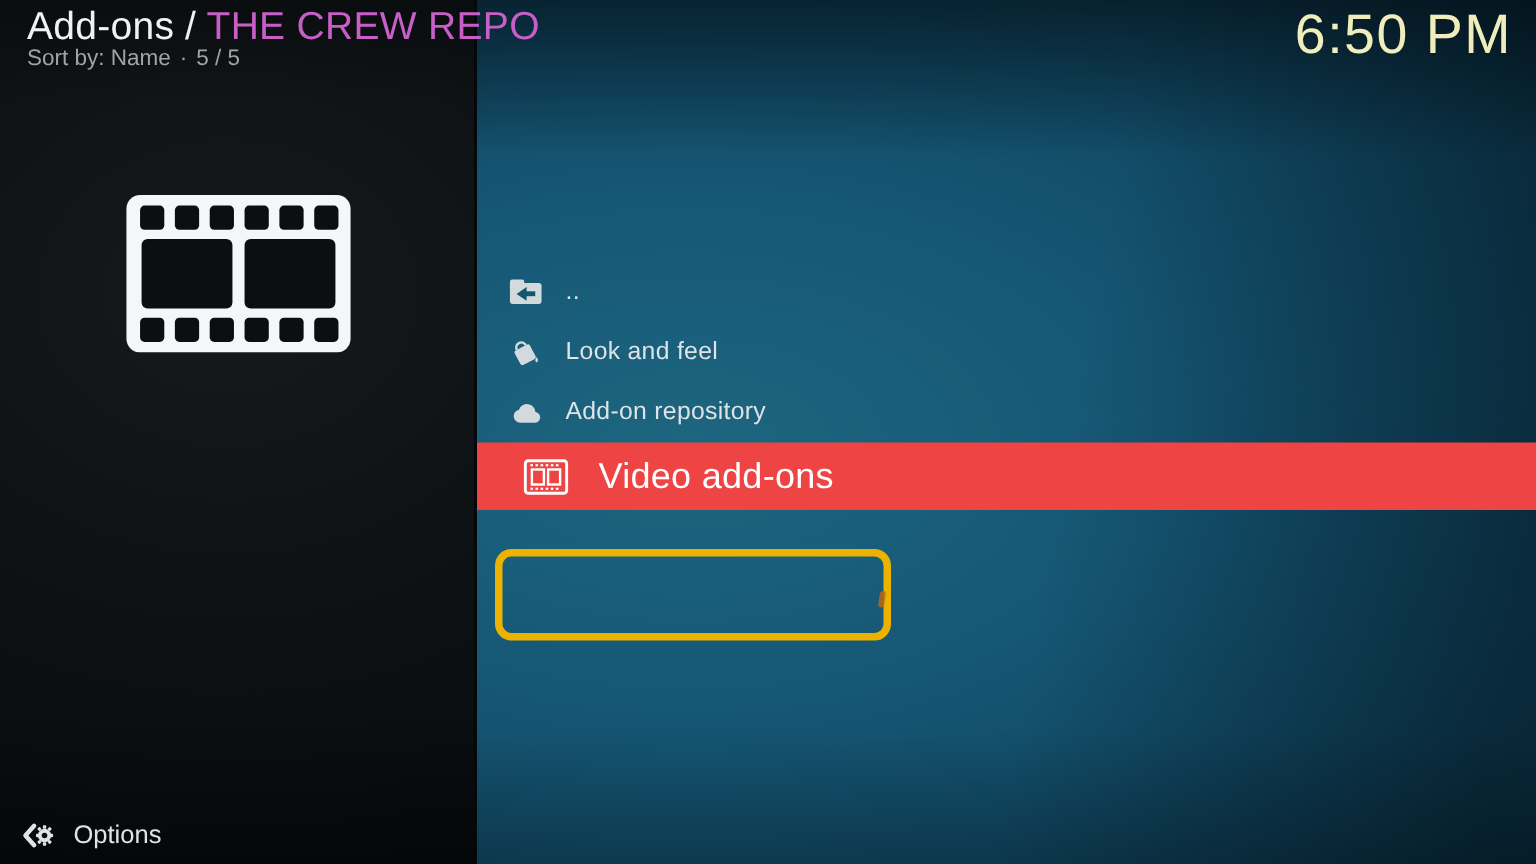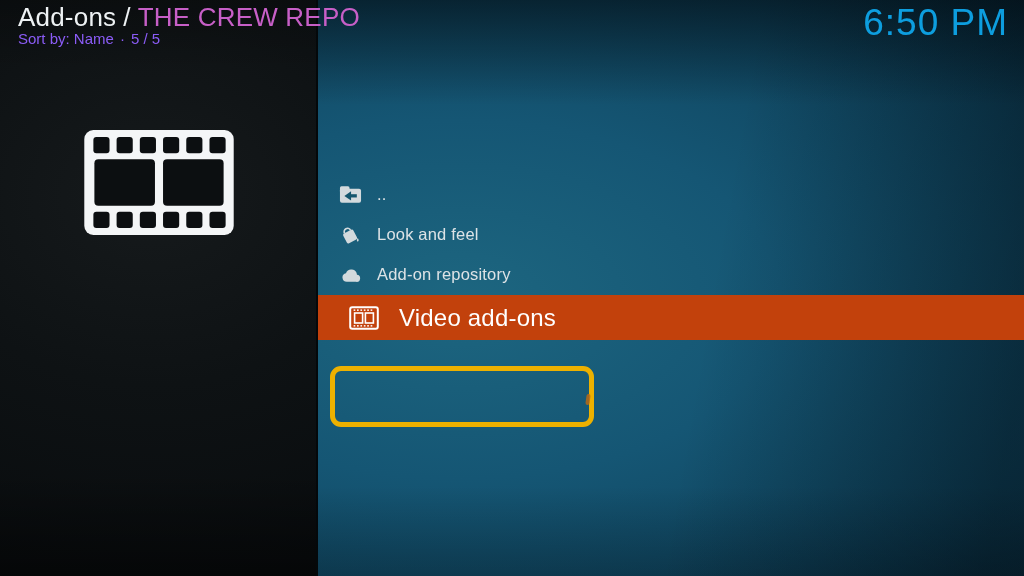--- a/index.html
+++ b/index.html
@@ -32,26 +32,26 @@
       linear-gradient(to top, rgba(1,6,10,.25) 0, rgba(1,6,10,0) 90px);
   }
   
   .breadcrumb{
     position:absolute;left:18px;top:2px;z-index:4;
     font-size:26px;color:#eef2f4;letter-spacing:.2px;white-space:nowrap;
   }
   .breadcrumb span{margin-right:7px;}
   .sortline{
     position:absolute;left:18px;top:30px;z-index:4;
-    font-size:15px;color:#8b5cf6;white-space:nowrap;
+    font-size:15px;color:#a3a3a3;white-space:nowrap;
   }
   .sortline span{margin-right:6px;}
   .clock{
     position:absolute;right:16px;top:2px;z-index:4;
-    font-size:37px;font-weight:400;color:#0ea5e9;letter-spacing:1px;opacity:.95;
+    font-size:37px;font-weight:400;color:#fef9c3;letter-spacing:1px;opacity:.95;
   }
   
   .list{position:absolute;left:318px;top:174px;width:706px;z-index:2;}
   .row{
     position:relative;height:40px;display:flex;align-items:center;
     padding-left:17px;box-sizing:border-box;cursor:pointer;
   }
   .row .icon{width:30px;display:flex;justify-content:center;align-items:center;flex:0 0 30px;}
   .row .icon svg{display:block;}
   .row .label{margin-left:12px;font-size:16.5px;color:#dde3e6;letter-spacing:.2px;}
@@ -144,21 +144,21 @@
       <span class="label">Look and feel</span>
     </div>
       <div class="row">
       <span class="icon">
           <svg width="22" height="15" viewBox="0 0 24 16">
             <path fill="#d3dadd" d="M19.6 8.2A6.2 6.2 0 0 0 7.6 6.5a4.8 4.8 0 0 0 .9 9.5h10.1a3.9 3.9 0 0 0 1-7.8z"></path>
           </svg>
         </span>
       <span class="label">Add-on repository</span>
     </div>
-      <div class="row selected" style="background: #c2410c; text-align: right;">
+      <div class="row selected" style="background: #ef4444; text-align: right;">
       <span class="icon">
           <svg width="30" height="24" viewBox="0 0 30 24">
             <g stroke="#ffffff" fill="none">
               <rect x="1.2" y="1.2" width="27.6" height="21.6" rx="2" stroke-width="2"></rect>
               <rect x="5.6" y="7" width="8" height="10" stroke-width="1.6"></rect>
               <rect x="16.4" y="7" width="8" height="10" stroke-width="1.6"></rect>
             </g>
             <g fill="#ffffff">
               <rect x="4.6" y="3.4" width="1.7" height="1.5"></rect>
               <rect x="8" y="3.4" width="1.7" height="1.5"></rect>
@@ -175,14 +175,34 @@
             </g>
           </svg>
         </span>
       <span class="label">Video add-ons</span>
     </div>
     </div>
 
   <div class="annotation-box" style="border-color: rgb(237, 177, 0);"></div>
   <div class="annotation-artifact"></div>
 
+  <div class="options">
+    <svg width="24" height="20" viewBox="0 0 26 20" xmlns="http://www.w3.org/2000/svg">
+      <path d="M9.5 3 L3.2 10 L9.5 17" fill="none" stroke="#dfe4e6" stroke-width="3.2" stroke-linecap="round" stroke-linejoin="round"></path>
+      <g fill="#dfe4e6">
+        <circle cx="17" cy="10" r="4.8"></circle>
+        <g>
+          <rect x="15.8" y="2.6" width="2.4" height="2.6" rx=".6"></rect>
+          <rect x="15.8" y="14.8" width="2.4" height="2.6" rx=".6"></rect>
+          <rect x="10.8" y="8.8" width="2.6" height="2.4" rx=".6"></rect>
+          <rect x="20.6" y="8.8" width="2.6" height="2.4" rx=".6"></rect>
+          <rect x="12.1" y="4.1" width="2.4" height="2.4" rx=".6" transform="rotate(45 13.3 5.3)"></rect>
+          <rect x="19.5" y="4.1" width="2.4" height="2.4" rx=".6" transform="rotate(-45 20.7 5.3)"></rect>
+          <rect x="12.1" y="13.5" width="2.4" height="2.4" rx=".6" transform="rotate(-45 13.3 14.7)"></rect>
+          <rect x="19.5" y="13.5" width="2.4" height="2.4" rx=".6" transform="rotate(45 20.7 14.7)"></rect>
+        </g>
+      </g>
+      <circle cx="17" cy="10" r="2" fill="#0a0d0f"></circle>
+    </svg>
+    <span class="label">Options</span>
+  </div>
 
 </div>
 
 </body></html>

